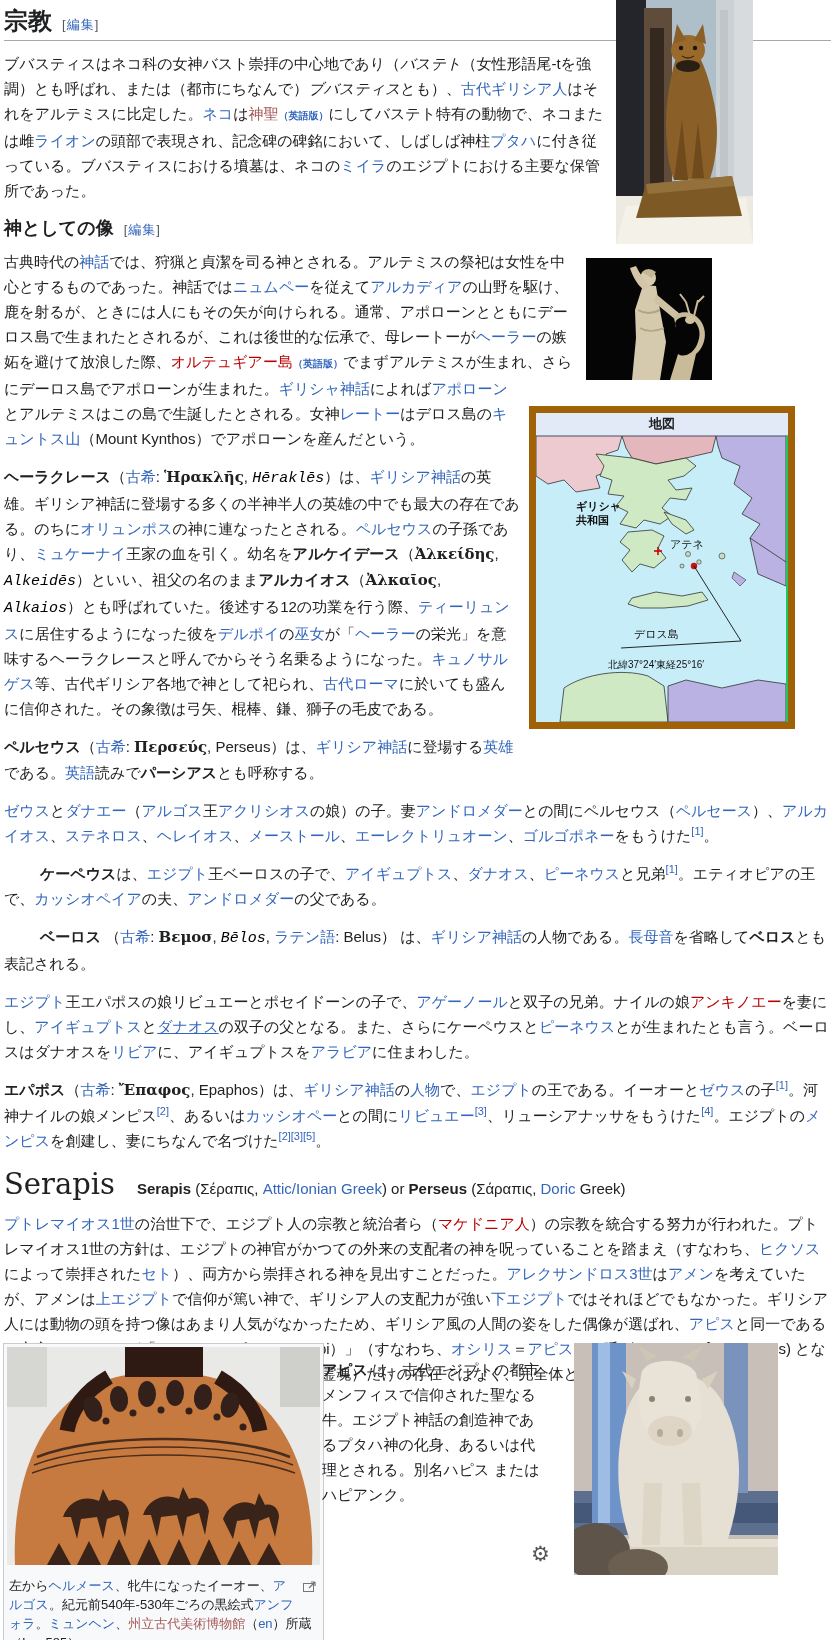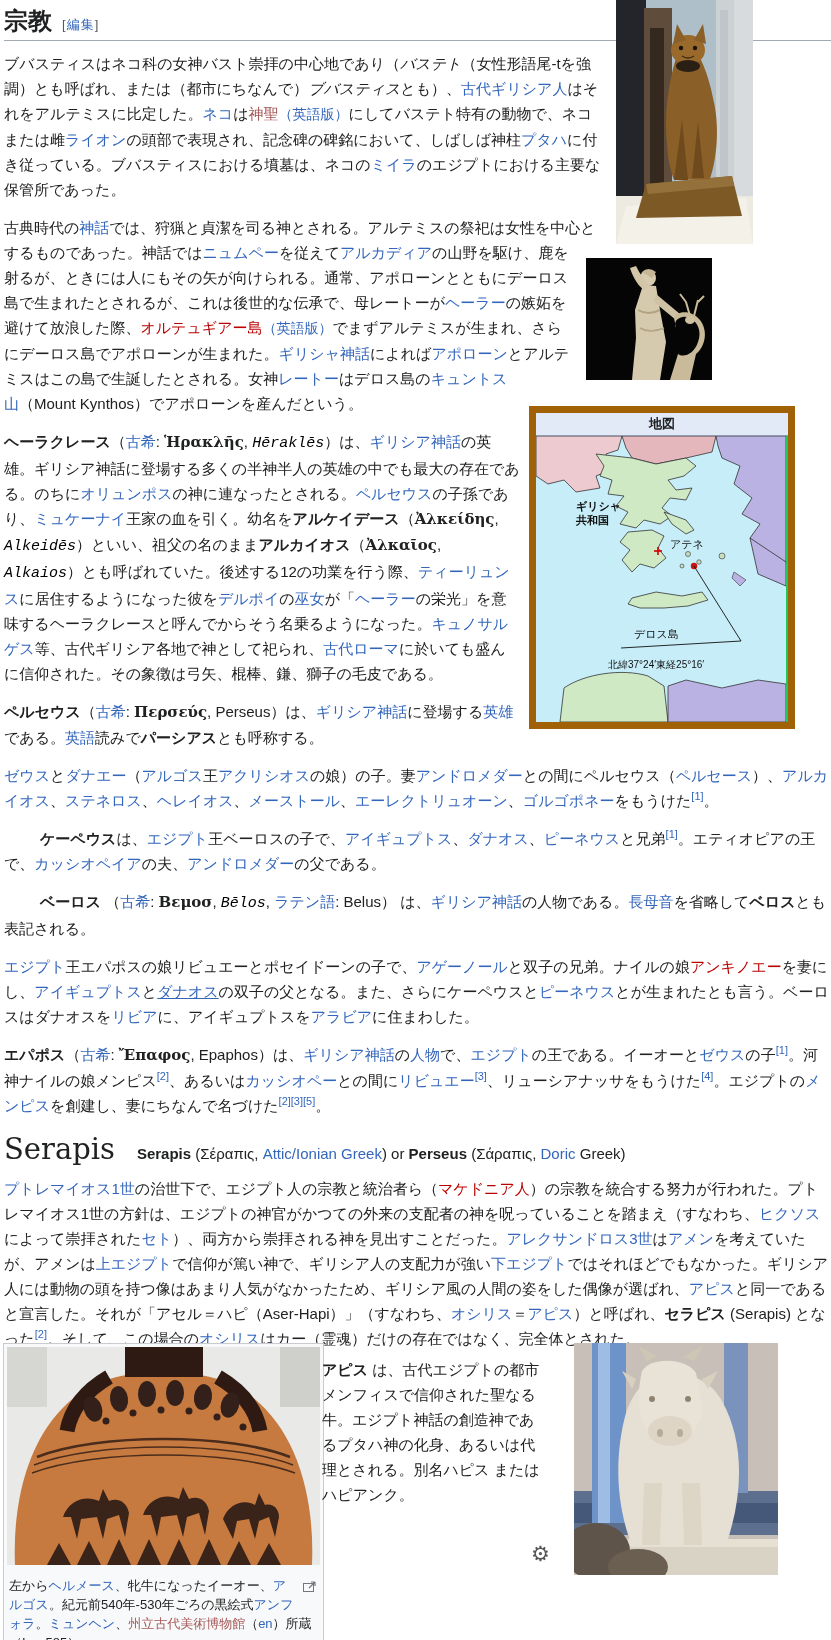--- a/index.html
+++ b/index.html
@@ -16,21 +16,21 @@
   }
   .page{width:831px;padding:0 0 0 4px;box-sizing:border-box;}
   h2.sect{font-size:24px;font-weight:bold;margin:0 0 10px 0;padding:6px 0 4px 0;
     border-bottom:1px solid #a2a9b1;line-height:1.25;}
   h3.sect{font-size:18px;font-weight:bold;margin:14px 0 9px 0;line-height:1.3;}
   .editsection{font-size:13px;font-weight:normal;margin-left:10px;color:#54595d;letter-spacing:1px;}
   .editsection a{color:var(--link);text-decoration:none;cursor:pointer;}
   p.body{margin:0 0 13px 0;}
   p.indent-first{text-indent:36px;}
   a.rn-a,a.rn-aen,a.rn-au{color:var(--link);text-decoration:none;cursor:pointer;}
-  a.rn-aen{font-size:14px;}
+  a.rn-aen{font-size:10px;font-weight:bold;}
   a.rn-au{text-decoration:underline;}
   a.rn-r{color:var(--redlink);text-decoration:none;cursor:pointer;}
   a.rn-v{color:var(--visitedred);text-decoration:none;cursor:pointer;}
   .rn-b{font-weight:bold;}
   .rn-it{font-style:italic;}
   .rn-g{font-weight:bold;font-family:"DejaVu Serif","Liberation Serif",serif;}
   .rn-i{font-style:italic;font-family:Liberation Mono, monospace;color:#000000;}
   sup.ref{color:var(--link);font-size:11px;line-height:0;cursor:pointer;}
   
   figure{margin:0;padding:0;}
@@ -84,20 +84,21 @@
       <circle cx="65" cy="48" r="2.2" fill="#1c140c"></circle>
       <circle cx="79" cy="48" r="2.2" fill="#1c140c"></circle>
       <path d="M66,56 Q72,60 78,56" stroke="#3c2a14" stroke-width="1.4" fill="none"></path>
     </svg>
   </figure>
 
   <h2 class="sect"><span>宗教</span><span class="editsection"><span>[</span><a>編集</a><span>]</span></span></h2>
 
   <p class="body"><span class="rn-t">ブバスティスはネコ科の女神バスト崇拝の中心地であり（</span><span class="rn-it">バステト</span><span class="rn-t">（女性形語尾-tを強調）とも呼ばれ、または（都市にちなんで）</span><span class="rn-it">ブバスティス</span><span class="rn-t">とも）、</span><a class="rn-a">古代ギリシア人</a><span class="rn-t">はそれをアルテミスに比定した。</span><a class="rn-a">ネコ</a><span class="rn-t">は</span><a class="rn-v">神聖</a><a class="rn-aen">（英語版）</a><span class="rn-t">にしてバステト特有の動物で、ネコまたは雌</span><a class="rn-a">ライオン</a><span class="rn-t">の頭部で表現され、記念碑の碑銘において、しばしば神柱</span><a class="rn-a">プタハ</a><span class="rn-t">に付き従っている。ブバスティスにおける墳墓は、ネコの</span><a class="rn-a">ミイラ</a><span class="rn-t">のエジプトにおける主要な保管所であった。</span></p>
 
+  <h3 class="sect"><span>神としての像</span><span class="editsection"><span>[</span><a>編集</a><span>]</span></span></h3>
 
   <figure class="fig-artemis">
     <svg width="126" height="122" viewBox="0 0 126 122">
       <rect x="0" y="0" width="126" height="122" fill="#050505"></rect>
       <circle cx="62" cy="20" r="8" fill="#d8ccb0"></circle>
       <path d="M56,14 Q62,8 70,14 L66,20 Z" fill="#c4b696"></path>
       <path d="M57,27 L70,28 L74,52 L80,84 L74,122 L46,122 L50,80 L49,52 Z" fill="#d6caae"></path>
       <path d="M58,32 C50,26 46,16 44,10 L50,8 C54,16 58,22 64,28 Z" fill="#d2c5a8"></path>
       <path d="M70,36 L94,56 L90,62 L68,44 Z" fill="#cfc2a4"></path>
       <path d="M52,52 Q62,58 74,52" stroke="#b1a384" stroke-width="2" fill="none"></path>

